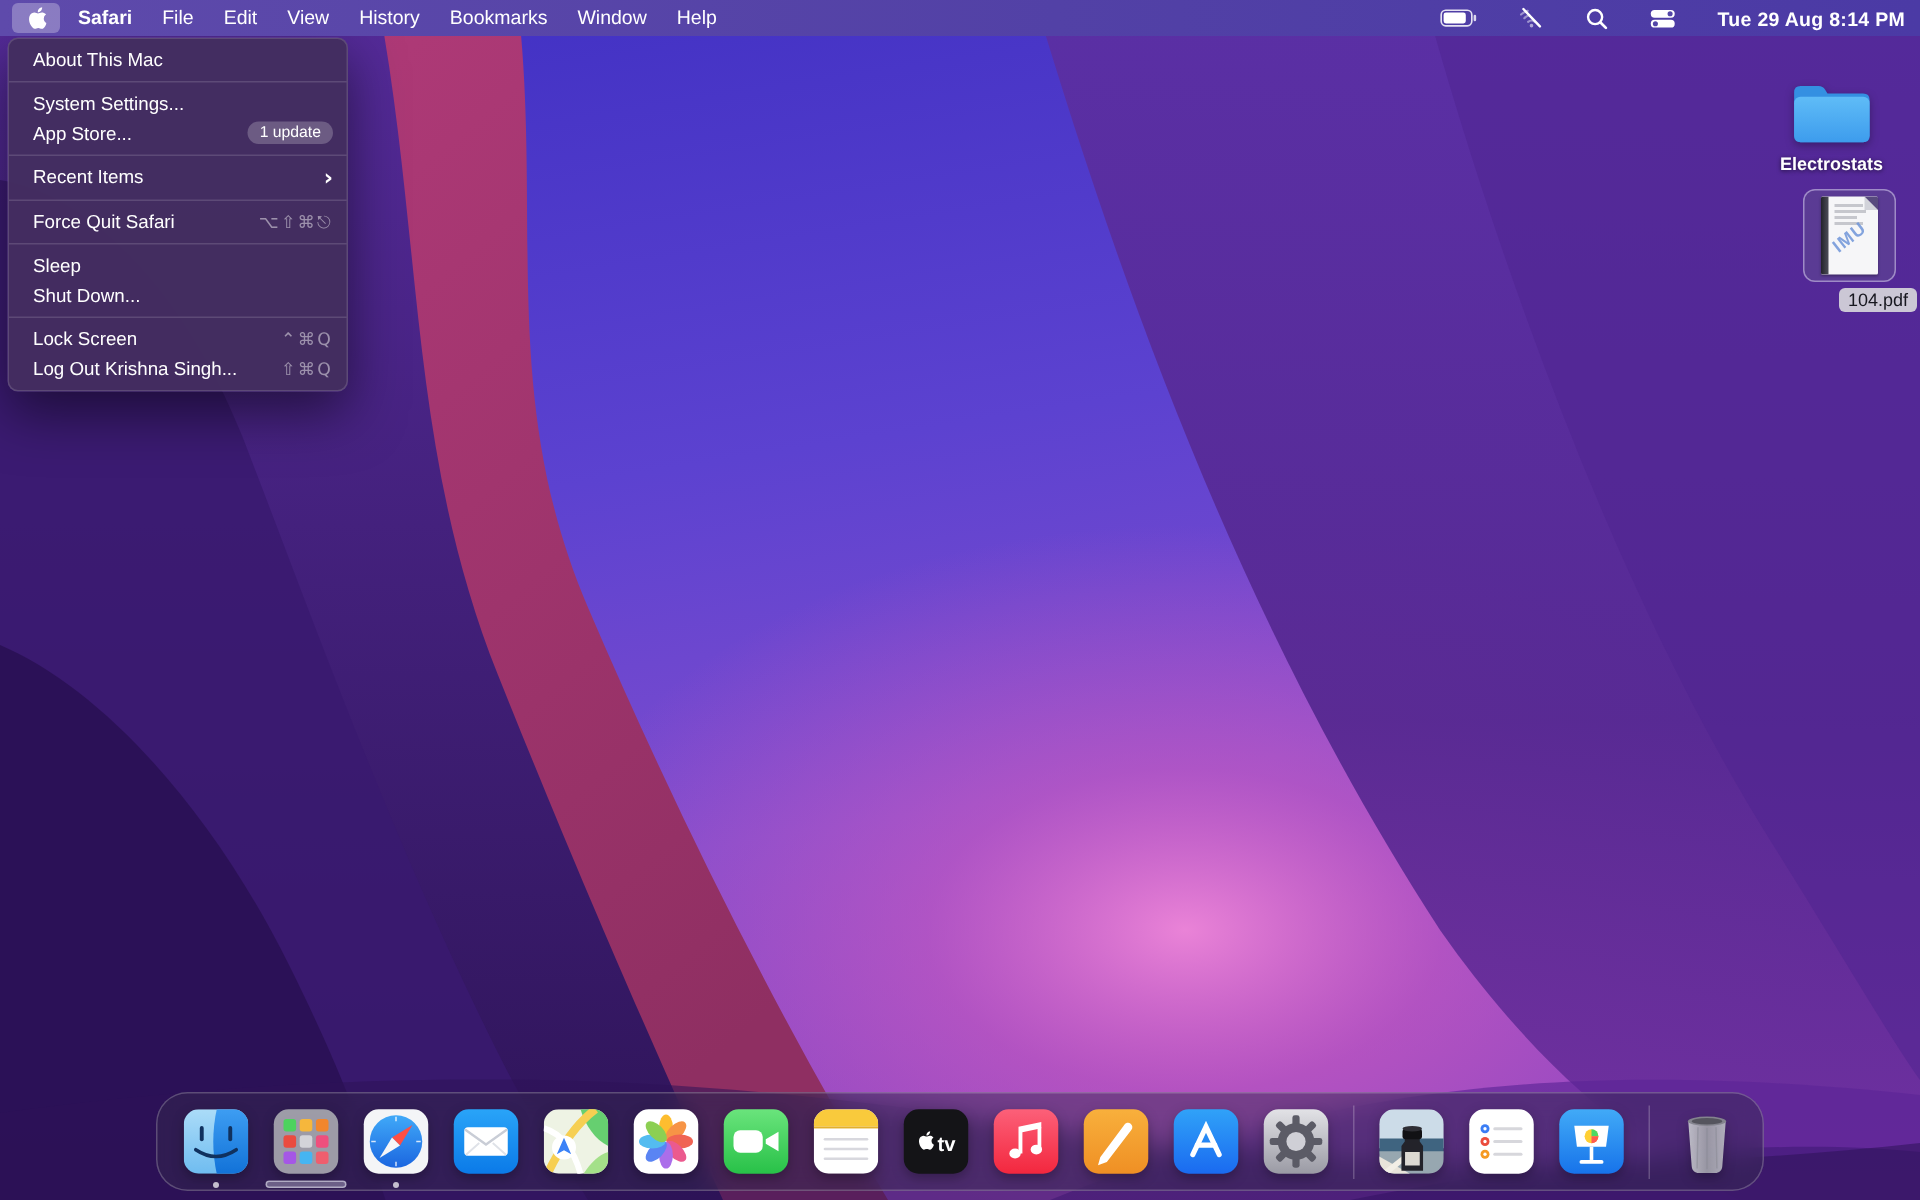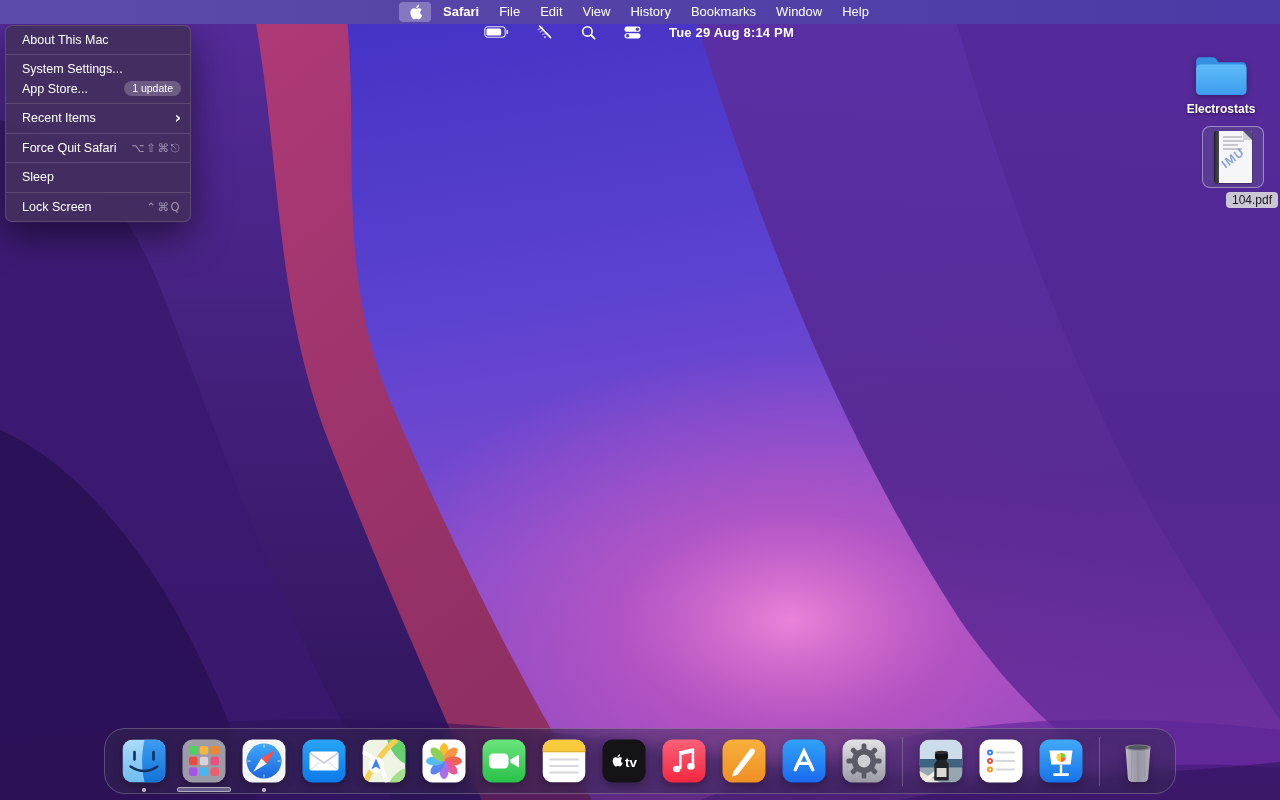--- a/index.html
+++ b/index.html
@@ -4,32 +4,32 @@
 <style>
   html,body{margin:0;padding:0;}
   body{width:1280px;height:800px;overflow:hidden;background:#1a0d3e;font-family:"Liberation Sans",sans-serif;}
   .stage{position:relative;width:1280px;height:800px;overflow:hidden;}
   .wallpaper{position:absolute;inset:0;}
 
   
   .menubar{position:absolute;top:0;left:0;right:0;height:24px;box-sizing:border-box;
     display:flex;align-items:center;justify-content:space-between;padding:0 10px 0 8px;
     background:linear-gradient(90deg,#5e4aab 0%,#5241a6 55%,#4b3aa5 100%);
-    color:#fff;font-size:13px;z-index:10;flex-direction:column;}
+    color:#fff;font-size:13px;z-index:10;}
   .mb-left{display:flex;align-items:center;height:100%;}
   .apple-btn{display:flex;align-items:center;justify-content:center;width:32px;height:20px;
     border-radius:4px;background:rgba(255,255,255,0.28);}
   .mb-item{padding:0 10px;line-height:24px;white-space:nowrap;cursor:default;}
   .app-name{font-weight:700;margin-left:2px;}
   .mb-right{display:flex;align-items:center;gap:28px;}
   .mb-right svg{display:block;}
   .clock{font-weight:600;letter-spacing:.2px;white-space:nowrap;}
 
   
-  .apple-menu{position:absolute;top:25px;left:5px;width:186px;box-sizing:border-box;
+  .apple-menu{position:absolute;top:25px;left:5px;width:227px;box-sizing:border-box;
     background:rgba(67,45,95,0.97);border:1px solid rgba(255,255,255,0.14);border-radius:7px;
     padding:4px 0;box-shadow:0 14px 36px rgba(0,0,0,0.5);color:#fff;font-size:12.5px;z-index:9;}
   .mi{display:flex;align-items:center;justify-content:space-between;height:19.5px;padding:0 9px 0 16px;cursor:default;}
   .mi-label{white-space:nowrap;}
   .sep{height:1px;background:rgba(255,255,255,0.14);margin:4.5px 0;}
   .badge{background:rgba(255,255,255,0.22);border-radius:9px;padding:0 8px;font-size:10.5px;
     line-height:15px;height:15px;color:#fff;}
   .shortcut{color:rgba(255,255,255,0.48);font-size:11.5px;letter-spacing:1.5px;
     font-family:"DejaVu Sans",sans-serif;white-space:nowrap;}
   .chev{font-size:15px;line-height:1;font-weight:600;color:#fff;font-family:"DejaVu Sans",sans-serif;}
@@ -180,24 +180,31 @@
     </div>
     <div class="sep"></div>
     <div class="mi">
       <span class="mi-label">Force Quit Safari</span>
       <span class="shortcut">⌥⇧⌘⎋</span>
     </div>
     <div class="sep"></div>
     <div class="mi">
       <span class="mi-label">Sleep</span>
     </div>
+    <div class="mi">
+      <span class="mi-label">Shut Down...</span>
+    </div>
     <div class="sep"></div>
     <div class="mi">
       <span class="mi-label">Lock Screen</span>
       <span class="shortcut">⌃⌘Q</span>
+    </div>
+    <div class="mi">
+      <span class="mi-label">Log Out Krishna Singh...</span>
+      <span class="shortcut">⇧⌘Q</span>
     </div>
   </div>
 
   <div class="dt-icon dt-folder">
     <svg width="58" height="46" viewBox="0 0 60 48">
       <defs>
         <linearGradient id="fold" x1="0" y1="0" x2="0" y2="1">
           <stop offset="0" stop-color="#5fbcf7"></stop>
             <stop offset="1" stop-color="#3d9ced"></stop>
         </linearGradient>

